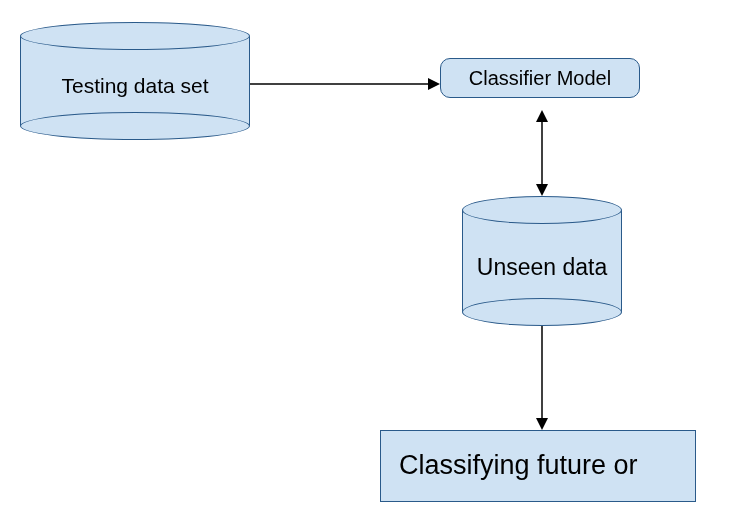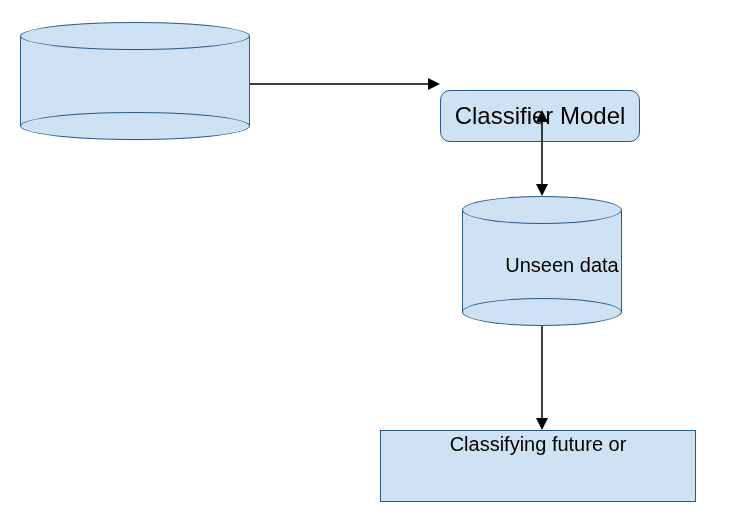--- a/index.html
+++ b/index.html
@@ -66,36 +66,39 @@
       pointer-events: none;
     }
   </style>
 </head>
 <body>
 
 <div class="cylinder" style="left:20px; top:22px; width:230px; height:118px;">
   <div class="cylinder-body" style="top:14px; bottom:14px;"></div>
   <div class="cylinder-ellipse" style="bottom:0; height:28px;"></div>
   <div class="cylinder-ellipse" style="top:0; height:28px;"></div>
+  <div class="cylinder-label" style="top:52px; font-size:21px;">
+    <span>Testing data set</span>
+  </div>
 </div>
 
-<div class="node rounded-box" style="left:440px; top:58px; width:200px; height:52px; font-size:24px;margin-top:32px;">
+<div class="node rounded-box" style="left:440px; top:58px; width:200px; height:40px; font-size:20px;">
   <span>Classifier Model</span>
 </div>
 
 <div class="cylinder" style="left:462px; top:196px; width:160px; height:130px;">
   <div class="cylinder-body" style="top:14px; bottom:14px;"></div>
   <div class="cylinder-ellipse" style="bottom:0; height:28px;"></div>
   <div class="cylinder-ellipse" style="top:0; height:28px;"></div>
-  <div class="cylinder-label" style="top:58px; font-size:20px;margin-left:20px;">
+  <div class="cylinder-label" style="top:58px; font-size:23px;">
     <span>Unseen data</span>
   </div>
 </div>
 
-<div class="node rect-box" style="left:380px; top:430px; width:316px; height:72px; font-size:20px; display:flex; flex-direction:row; align-items:flex-start; justify-content:center; line-height:1.3;">
+<div class="node rect-box" style="left:380px; top:430px; width:316px; height:72px; font-size:27px; display:flex; flex-direction:column; align-items:flex-start; justify-content:center; line-height:1.3;">
   <div>Classifying future or</div>
 </div>
 
 <svg class="connector" style="left:250px; top:76px; width:190px; height:16px;">
   <line x1="0" y1="8" x2="178" y2="8" stroke="#000" stroke-width="1.5"></line>
   <polygon points="190,8 178,2 178,14" fill="#000"></polygon>
 </svg>
 
 <svg class="connector" style="left:534px; top:110px; width:16px; height:86px;">
   <polygon points="8,0 2,12 14,12" fill="#000"></polygon>

